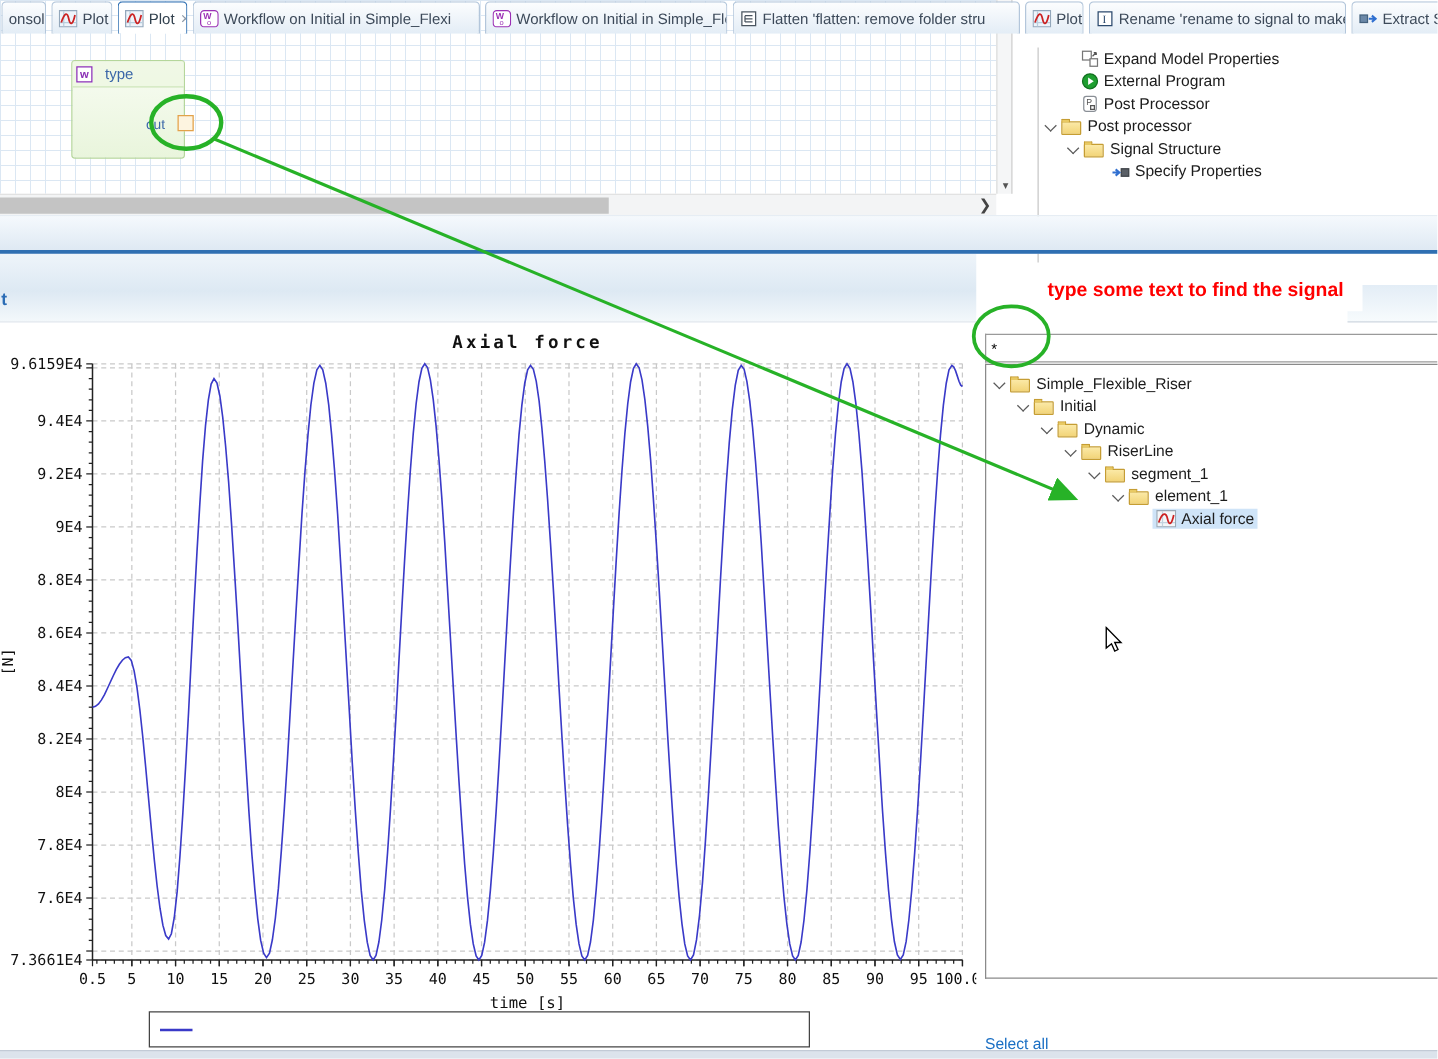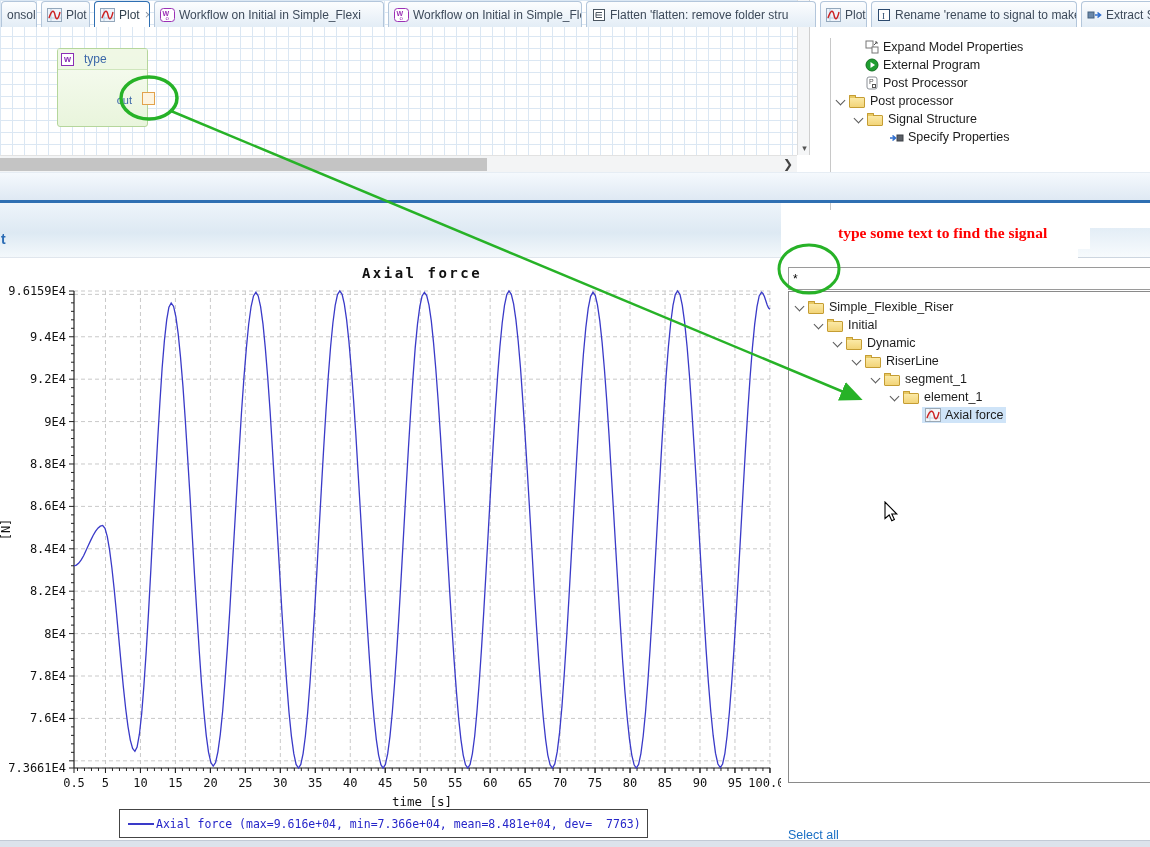--- a/index.html
+++ b/index.html
@@ -489,21 +489,20 @@
         <text x="734.9586976183298" y="529">95</text>
         <text x="770" y="529">100.01</text>
       </g>
       <text x="422" y="20" text-anchor="middle" font-family="DejaVu Sans Mono, monospace" font-size="14" font-weight="bold" letter-spacing="2.5" fill="#111">Axial force</text>
       <text x="422" y="548" text-anchor="middle" font-family="DejaVu Sans Mono, monospace" font-size="12.5" fill="#111">time [s]</text>
       <text x="10" y="271.5" text-anchor="middle" font-family="DejaVu Sans Mono, monospace" font-size="12" fill="#111" transform="rotate(-90 10 271.5)">[N]</text>
       <path d="M74.0,307.8L76.4,307.1L78.8,305.1L81.2,301.9L83.6,297.7L85.9,292.8L88.3,287.6L90.7,282.4L93.1,277.5L95.5,273.4L97.9,270.2L100.3,268.2L102.7,267.5L105.0,270.3L107.3,278.7L109.6,292.1L111.9,310.0L114.2,331.4L116.5,355.2L118.8,380.4L121.1,405.5L123.4,429.4L125.7,450.8L128.0,468.6L130.3,482.1L132.6,490.4L134.9,493.3L137.1,489.0L139.4,476.2L141.7,455.5L143.9,427.6L146.2,393.6L148.5,354.9L150.8,312.8L153.0,269.1L155.3,225.3L157.6,183.3L159.9,144.5L162.1,110.5L164.4,82.6L166.7,61.9L168.9,49.2L171.2,44.9L173.6,48.4L175.9,58.8L178.2,75.9L180.5,99.0L182.9,127.6L185.2,160.7L187.5,197.3L189.9,236.3L192.2,276.5L194.5,316.7L196.9,355.7L199.2,392.3L201.5,425.4L203.9,453.9L206.2,477.1L208.5,494.1L210.9,504.6L213.2,508.1L215.6,504.5L217.9,493.8L220.3,476.4L222.7,452.7L225.0,423.5L227.4,389.6L229.8,352.2L232.1,312.3L234.5,271.2L236.9,230.0L239.3,190.1L241.6,152.7L244.0,118.9L246.4,89.7L248.7,66.0L251.1,48.5L253.5,37.9L255.9,34.3L258.2,37.9L260.6,48.6L263.0,66.1L265.3,89.9L267.7,119.2L270.1,153.2L272.4,190.8L274.8,230.8L277.2,272.1L279.6,313.4L281.9,353.5L284.3,391.1L286.7,425.0L289.0,454.3L291.4,478.1L293.8,495.7L296.1,506.4L298.5,510.0L300.8,506.4L303.1,495.6L305.4,478.0L307.7,454.2L310.0,424.8L312.3,390.8L314.6,353.1L316.9,312.9L319.1,271.5L321.4,230.1L323.7,189.9L326.0,152.3L328.3,118.2L330.6,88.8L332.9,65.0L335.2,47.4L337.5,36.6L339.8,33.0L342.1,36.3L344.3,45.9L346.6,61.7L348.9,83.3L351.2,110.0L353.5,141.1L355.8,175.7L358.0,213.0L360.3,251.8L362.6,291.2L364.9,330.0L367.2,367.3L369.5,401.9L371.7,433.0L374.0,459.7L376.3,481.3L378.6,497.1L380.9,506.7L383.1,510.0L385.4,506.4L387.7,495.7L390.0,478.1L392.3,454.3L394.6,425.0L396.9,391.1L399.2,353.5L401.5,313.4L403.8,272.1L406.1,230.8L408.4,190.8L410.7,153.2L413.0,119.2L415.2,89.9L417.5,66.1L419.8,48.6L422.1,37.9L424.4,34.3L426.7,37.5L429.0,47.1L431.3,62.9L433.5,84.4L435.8,111.0L438.1,142.0L440.4,176.6L442.7,213.7L445.0,252.5L447.2,291.8L449.5,330.5L451.8,367.7L454.1,402.2L456.4,433.2L458.6,459.8L460.9,481.3L463.2,497.1L465.5,506.8L467.8,510.0L470.1,506.4L472.4,495.6L474.7,478.0L476.9,454.2L479.2,424.8L481.5,390.8L483.8,353.1L486.1,312.9L488.4,271.5L490.7,230.1L493.0,189.9L495.3,152.3L497.6,118.2L499.9,88.8L502.2,65.0L504.5,47.4L506.8,36.6L509.0,33.0L511.3,36.3L513.6,45.9L515.9,61.7L518.2,83.3L520.5,110.0L522.7,141.1L525.0,175.7L527.3,213.0L529.6,251.8L531.9,291.2L534.1,330.0L536.4,367.3L538.7,401.9L541.0,433.0L543.3,459.7L545.6,481.3L547.8,497.1L550.1,506.7L552.4,510.0L554.8,505.9L557.2,493.9L559.6,474.4L562.0,447.9L564.3,415.5L566.7,378.2L569.1,337.2L571.5,294.1L573.9,250.2L576.3,207.0L578.7,166.1L581.0,128.8L583.4,96.3L585.8,69.9L588.2,50.3L590.6,38.3L593.0,34.3L595.3,37.5L597.5,47.1L599.8,62.9L602.1,84.4L604.4,111.0L606.7,142.0L609.0,176.6L611.2,213.7L613.5,252.5L615.8,291.8L618.1,330.5L620.4,367.7L622.6,402.2L624.9,433.2L627.2,459.8L629.5,481.3L631.8,497.1L634.1,506.8L636.3,510.0L638.6,506.4L640.9,495.6L643.2,478.0L645.5,454.2L647.8,424.8L650.1,390.8L652.4,353.1L654.7,312.9L657.0,271.5L659.3,230.1L661.6,189.9L663.9,152.3L666.1,118.2L668.4,88.8L670.7,65.0L673.0,47.4L675.3,36.6L677.6,33.0L680.0,36.6L682.3,47.4L684.7,64.9L687.1,88.8L689.5,118.1L691.8,152.1L694.2,189.8L696.6,229.9L698.9,271.3L701.3,312.7L703.7,352.8L706.0,390.4L708.4,424.5L710.8,453.8L713.2,477.7L715.5,495.2L717.9,506.0L720.3,509.6L722.6,506.0L724.9,495.3L727.1,477.8L729.4,454.0L731.7,424.7L734.0,390.8L736.3,353.2L738.6,313.2L740.9,271.9L743.2,230.7L745.5,190.6L747.8,153.1L750.1,119.2L752.4,89.9L754.7,66.1L757.0,48.6L759.2,37.9L761.5,34.3L762.9,35.4L764.4,38.5L765.8,42.7L767.2,47.0L768.6,50.1L770.0,51.2" fill="none" stroke="#3a3ac8" stroke-width="1.3"></path>
     </svg>
   <div id="legend-box">
     <span id="legend-line" style="background: rgb(58, 58, 200);"></span>
-    <span id="legend-text" style="color: rgb(38, 38, 201);">Axial force (max=9.616e+04, min=7.366e+04, mean=8.481e+04, dev=  7763)</span>
   </div>
 </div>
 
 <div id="grad-remnant" class="abs"></div>
 <input id="search-box" class="abs" value="*" style="">
 <div id="signal-box" class="abs">
   <div class="trow" style="padding-left:5px">
     <span class="chev"></span>
       <span class="foldr"></span>
     <span class="lbl">Simple_Flexible_Riser</span>
@@ -537,21 +536,21 @@
     <span class="sel-blue" id="axial-sel" style="background: rgb(207, 228, 248);">
       <svg class="ticon" width="16" height="14">
           <rect x="0.5" y="0.5" width="15" height="13" fill="#f3f6f9" stroke="#9aa8b5"></rect>
           <path d="M5 1 V13 M1 10 H15" stroke="#c3d2df"></path>
           <path d="M2 10 C5 1,8 2,9 7 S12 13,14 4" stroke="#cc2222" stroke-width="1.4" fill="none"></path>
         </svg>
       <span class="lbl">Axial force</span>
     </span>
     </div>
 </div>
-<div id="red-note" class="abs" style="color: rgb(255, 0, 0); font-family: Liberation Serif, serif;">type some text to find the signal</div>
+<div id="red-note" class="abs" style="color: rgb(255, 0, 0);">type some text to find the signal</div>
 <div id="select-all" class="abs">Select all</div>
 
 <div id="bottom-bar" class="abs"></div>
 
 <svg id="green-overlay" class="abs" style="left:0;top:0" width="1150" height="847">
   <defs>
     <marker id="ah" orient="auto" markerWidth="10" markerHeight="9" refX="7" refY="4">
       <path d="M0,0 L9,4 L0,8 Z" class="green-fill" fill="#27b227"></path>
     </marker>
   </defs>

